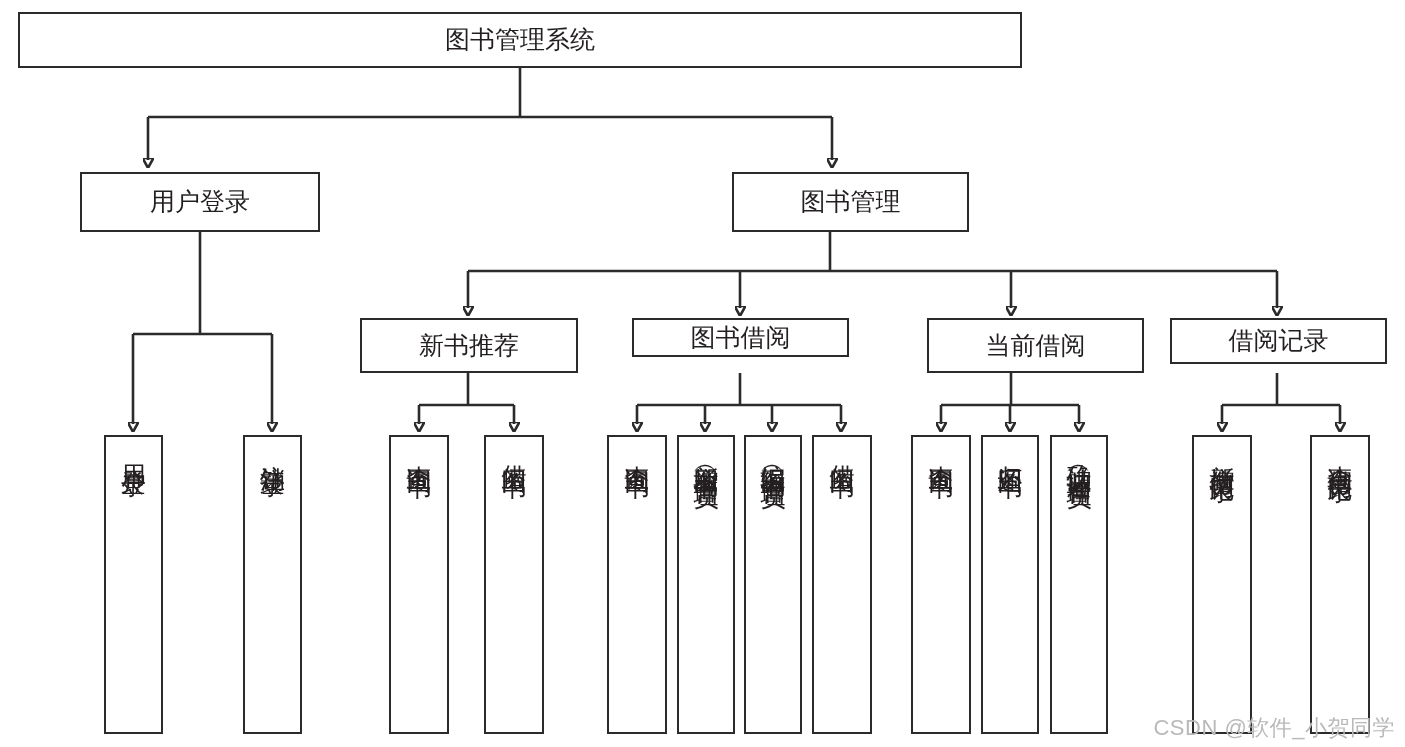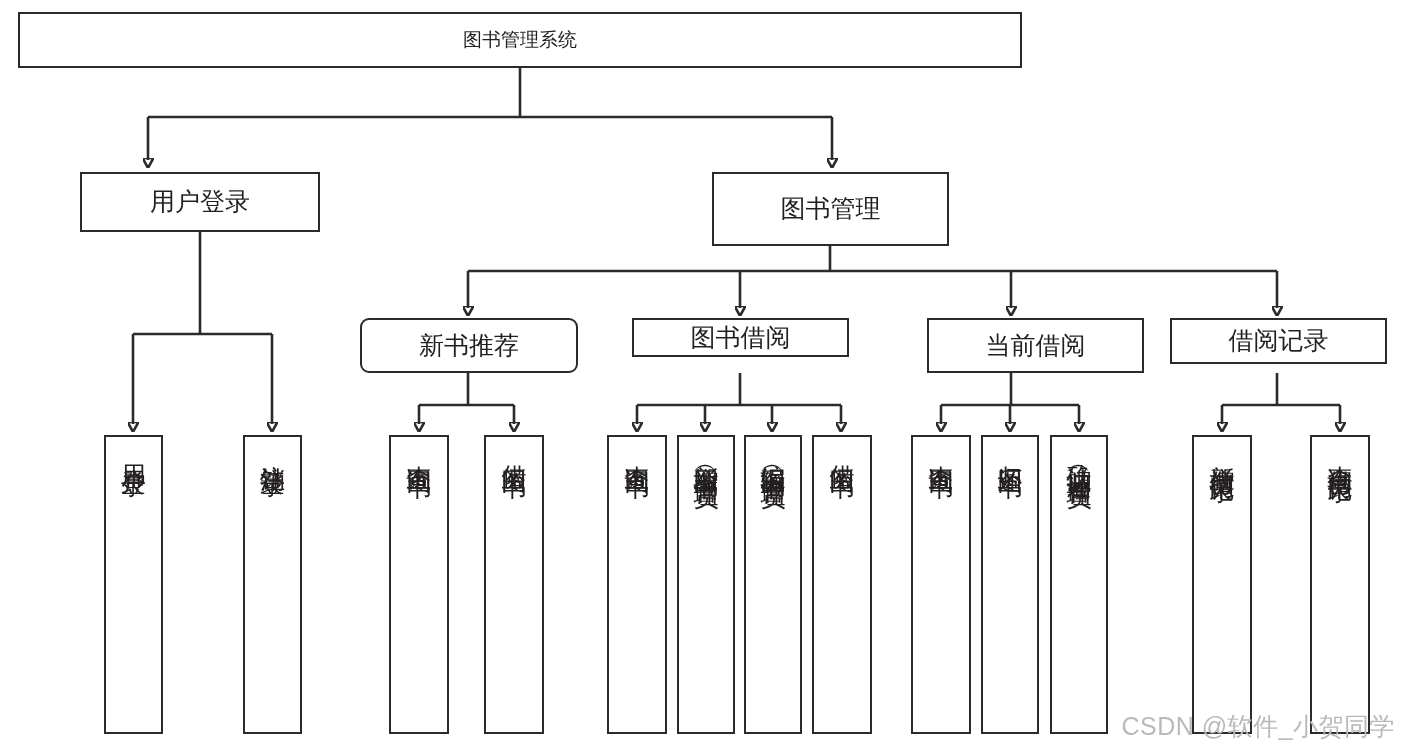--- a/index.html
+++ b/index.html
@@ -32,21 +32,21 @@
     color: #231f20;
     line-height: 1.18;
     white-space: pre;
     text-align: center;
     pointer-events: none;
   }
   .node.h .label {
     font-size: 25px;
   }
   .node.root .label {
-    font-size: 19px;
+    font-size: 25px;
   }
   
   .node.v .label {
     writing-mode: vertical-rl;
     text-orientation: upright;
     font-size: 25px;
     letter-spacing: 3px;
     line-height: 1;
   }
   .node.v {
@@ -65,21 +65,21 @@
   }
   svg#wires path, svg#wires line {
     stroke: #2b2b2b;
     stroke-width: 2.6;
     fill: none;
   }
   .watermark {
     position: absolute;
     right: 10px;
     bottom: 4px;
-    font-size: 25px;
+    font-size: 22px;
     color: #b9b9b9;
     z-index: 5;
     white-space: nowrap;
     letter-spacing: 0.5px;
   }
 </style>
 </head>
 <body>
 
 <div id="canvas">
@@ -132,25 +132,25 @@
     <line x1="1340" y1="405" x2="1340" y2="424" marker-end="url(#arrow)"></line>
   </svg>
 
   <div class="node root" style="left:18px; top:12px; width:1004px; height:56px;">
     <span class="label">图书管理系统</span>
   </div>
 
   <div class="node h" style="left:80px; top:172px; width:240px; height:60px;">
     <span class="label">用户登录</span>
   </div>
-  <div class="node h" style="left:712px; top:172px; width:237px; height:74px;">
+  <div class="node h" style="left:732px; top:172px; width:237px; height:60px;">
     <span class="label">图书管理</span>
   </div>
 
-  <div class="node h" style="left:360px; top:318px; width:218px; height:55px;border-radius:9px;">
+  <div class="node h" style="left:360px; top:318px; width:218px; height:55px;">
     <span class="label">新书推荐</span>
   </div>
   <div class="node h" style="left:632px; top:318px; width:217px; height:39px;">
     <span class="label">图书借阅</span>
   </div>
   <div class="node h" style="left:903px; top:318px; width:217px; height:55px;margin-left:24px;">
     <span class="label">当前借阅</span>
   </div>
   <div class="node h" style="left:1170px; top:318px; width:217px; height:46px;">
     <span class="label">借阅记录</span>

